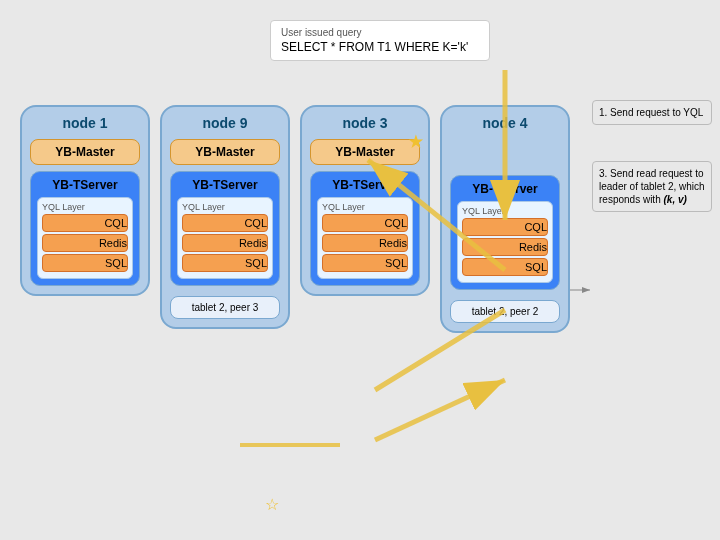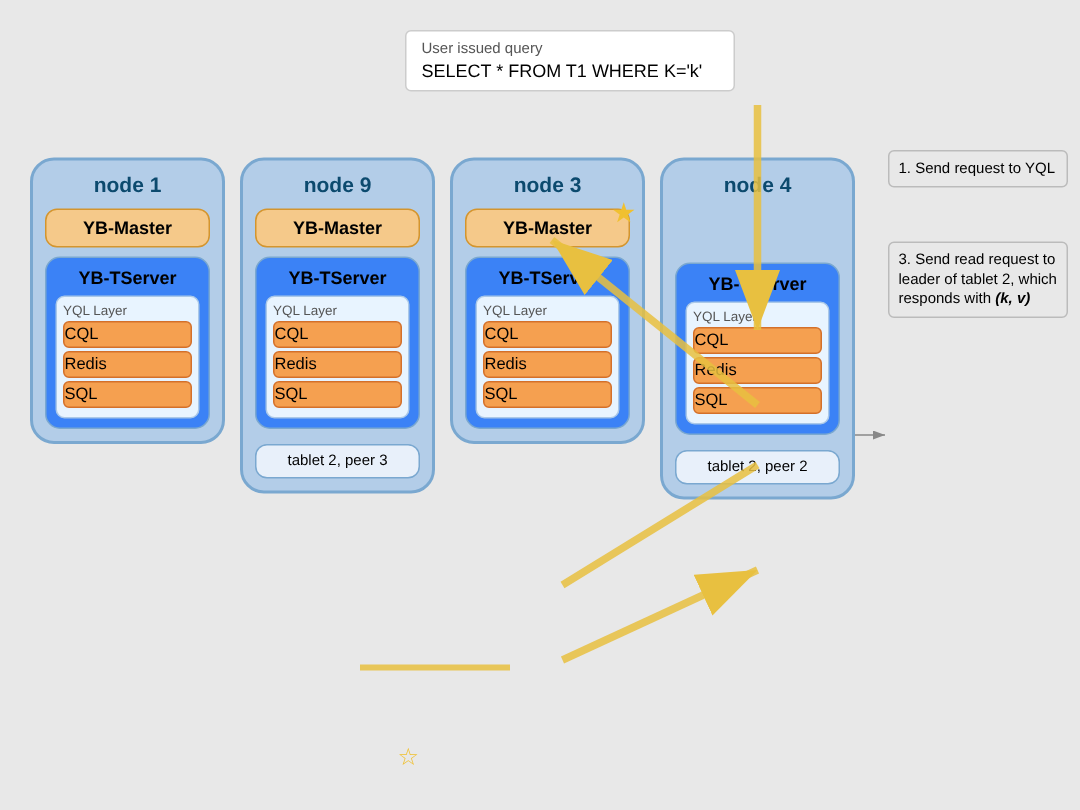--- a/index.html
+++ b/index.html
@@ -102,21 +102,21 @@
       font-size: 9px;
       color: #555;
       margin-bottom: 2px;
     }
 
     .layer-item {
       background: #f5a050;
       border: 1px solid #d4702a;
       border-radius: 4px;
       width: 100%;
-      text-align: left;
+      text-align: right;
       padding: 2px 0;
       font-size: 11px;
       margin-bottom: 2px;
     }
 
     .tablet-box {
       background: #e8f0fa;
       border: 1px solid #7aa8d0;
       border-radius: 8px;
       width: 100%;

